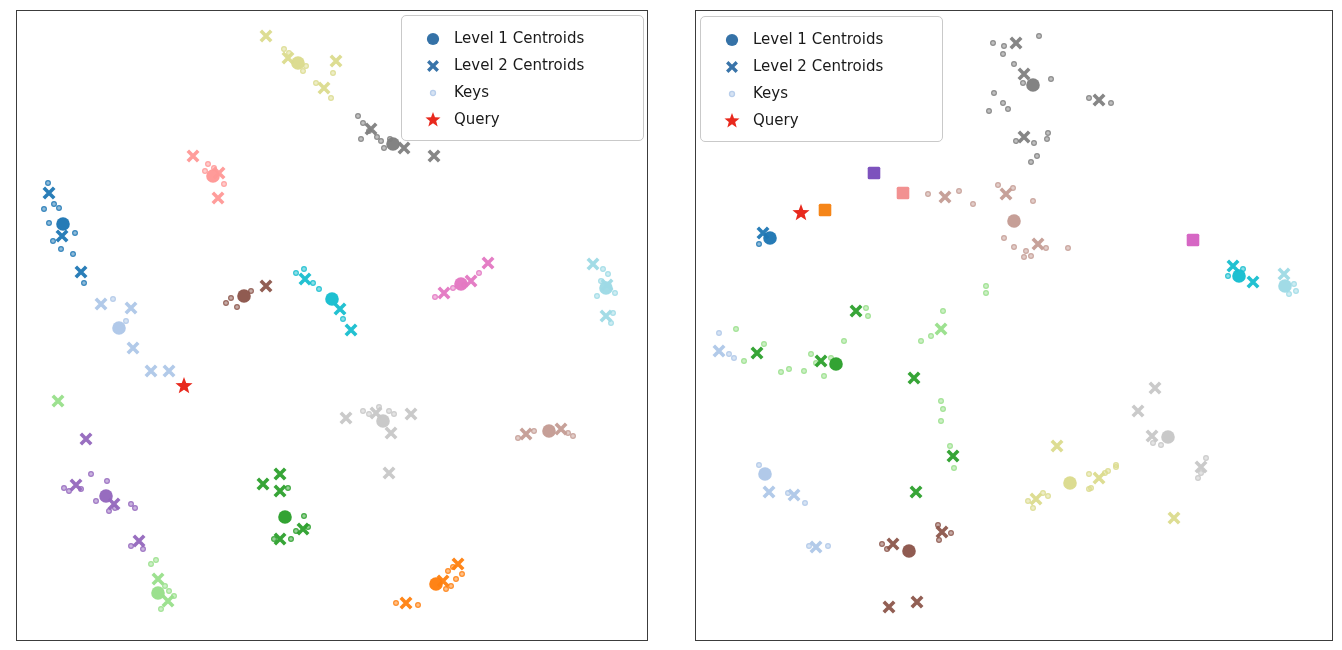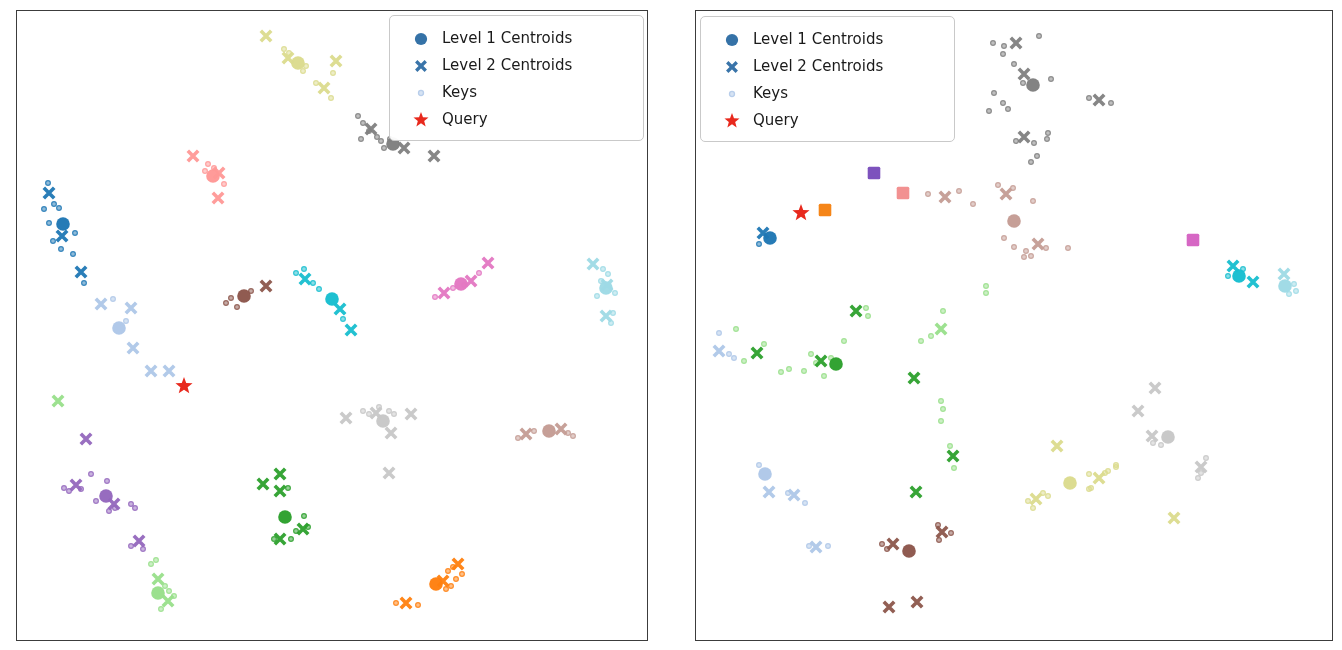--- a/index.html
+++ b/index.html
@@ -2,21 +2,21 @@
 <html><head>
 <meta charset="utf-8">
 <style>
   html,body{margin:0;padding:0;background:#ffffff;}
   body{width:1342px;height:650px;position:relative;font-family:"DejaVu Sans",sans-serif;}
   .panel{position:absolute;top:10px;height:629px;background:#ffffff;border:1px solid #3c3c3c;box-sizing:content-box;}
   .panel-left{left:16px;width:630px;}
   .panel-right{left:695px;width:636px;}
   .plot-svg{position:absolute;left:0;top:0;width:100%;height:100%;}
   .legend{position:absolute;width:225px;background:rgba(255,255,255,0.95);
-          border:1px solid #c9c9c9;border-radius:5px;padding:9px 18px 7px 10px;z-index:5;}
+          border:1px solid #c9c9c9;border-radius:5px;padding:9px 6px 7px 10px;z-index:5;}
   .legend-upper-right{top:4px;right:3px;}
   .legend-upper-left{top:5px;left:4px;}
   .legend-row{display:flex;align-items:center;height:27px;}
   .legend-marker{width:42px;display:flex;justify-content:center;align-items:center;flex:0 0 42px;}
   .legend-label{font-size:15px;color:#1a1a1a;line-height:1;white-space:nowrap;}
 </style>
 </head>
 <body>
 
 <div class="panel panel-left">

